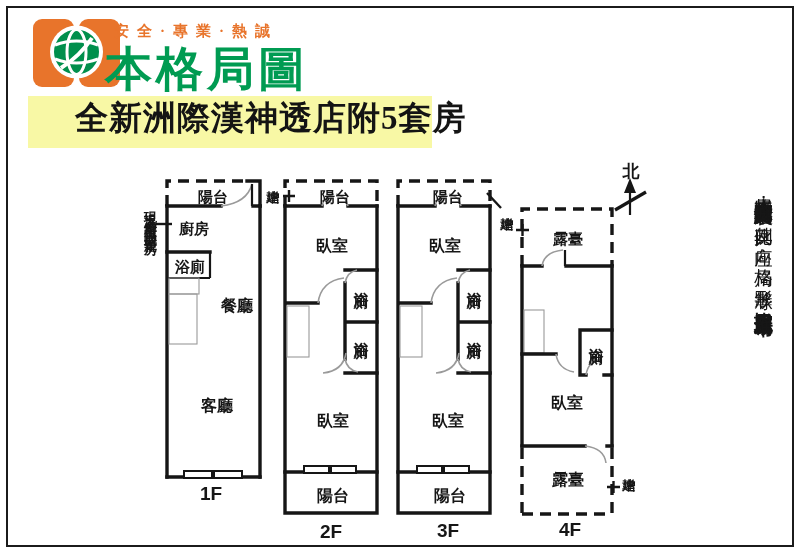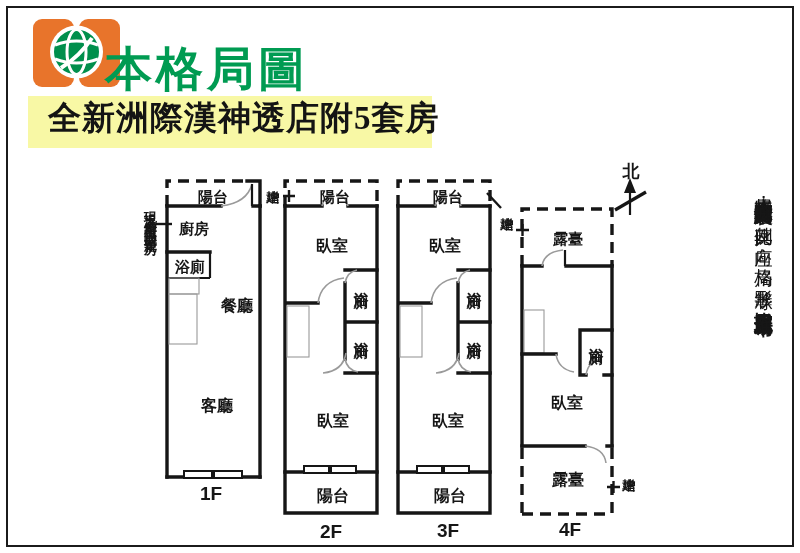--- a/index.html
+++ b/index.html
@@ -10,21 +10,21 @@
   
   .logo{position:absolute;left:30px;top:14px;width:94px;height:82px;}
   .slogan{position:absolute;left:114px;top:22px;font:700 15px "Liberation Serif",serif;
           color:#E8742B;letter-spacing:8px;white-space:nowrap;}
   .brandname{position:absolute;left:105px;top:38px;font:700 47px "Liberation Serif",serif;
           color:#009B52;letter-spacing:4px;white-space:nowrap;}
 
   
   .banner{position:absolute;left:28px;top:96px;width:404px;height:52px;background:#F8F8A5;}
   .banner span{display:block;padding-left:20px;line-height:54px;font:700 33px "Liberation Serif",serif;
-          color:#141414;letter-spacing:1px;white-space:nowrap;}
+          color:#141414;letter-spacing:1px;white-space:nowrap;margin-left:27px;}
 
   
   .plan{position:absolute;left:0;top:0;width:800px;height:553px;}
   .plan .w{stroke:#161616;stroke-width:3.4;fill:none;stroke-linecap:square;}
   .plan .w2{stroke:#161616;stroke-width:2.2;fill:none;}
   .plan .d{stroke:#161616;stroke-width:3.4;fill:none;stroke-dasharray:11 7;}
   .plan .dr{fill:#fff;stroke:#161616;stroke-width:2;}
   .plan .arc{stroke:#9a9a9a;stroke-width:1.6;fill:none;}
   .plan .st{stroke:#9a9a9a;stroke-width:1.1;fill:none;}
   .plan .tick{stroke:#161616;stroke-width:2.4;fill:none;}
@@ -61,20 +61,21 @@
       <circle cx="46.5" cy="38" r="26.5" fill="#ffffff"></circle>
       <circle cx="46.5" cy="38" r="22.5" fill="#008F4C"></circle>
       <g stroke="#ffffff" fill="none">
         <ellipse cx="46.5" cy="38" rx="9.5" ry="22.5" stroke-width="3"></ellipse>
         <path d="M25,31 Q46.5,23 68,31" stroke-width="3"></path>
         <path d="M25,45 Q46.5,53 68,45" stroke-width="3"></path>
         <path d="M31,54 Q50,42 62,24" stroke-width="4"></path>
       </g>
     </svg>
   </div>
+  <div class="slogan">安全·專業·熱誠</div>
   <div class="brandname">本格局圖</div>
 
   <div class="banner">
     <span>全新洲際漢神透店附5套房</span>
   </div>
 
   <svg class="plan" viewBox="0 0 800 553">
     <defs>
       <pattern id="ph" width="6" height="5" patternUnits="userSpaceOnUse">
         <path d="M0,2.5 H6" stroke="#999" stroke-width="1"></path>

